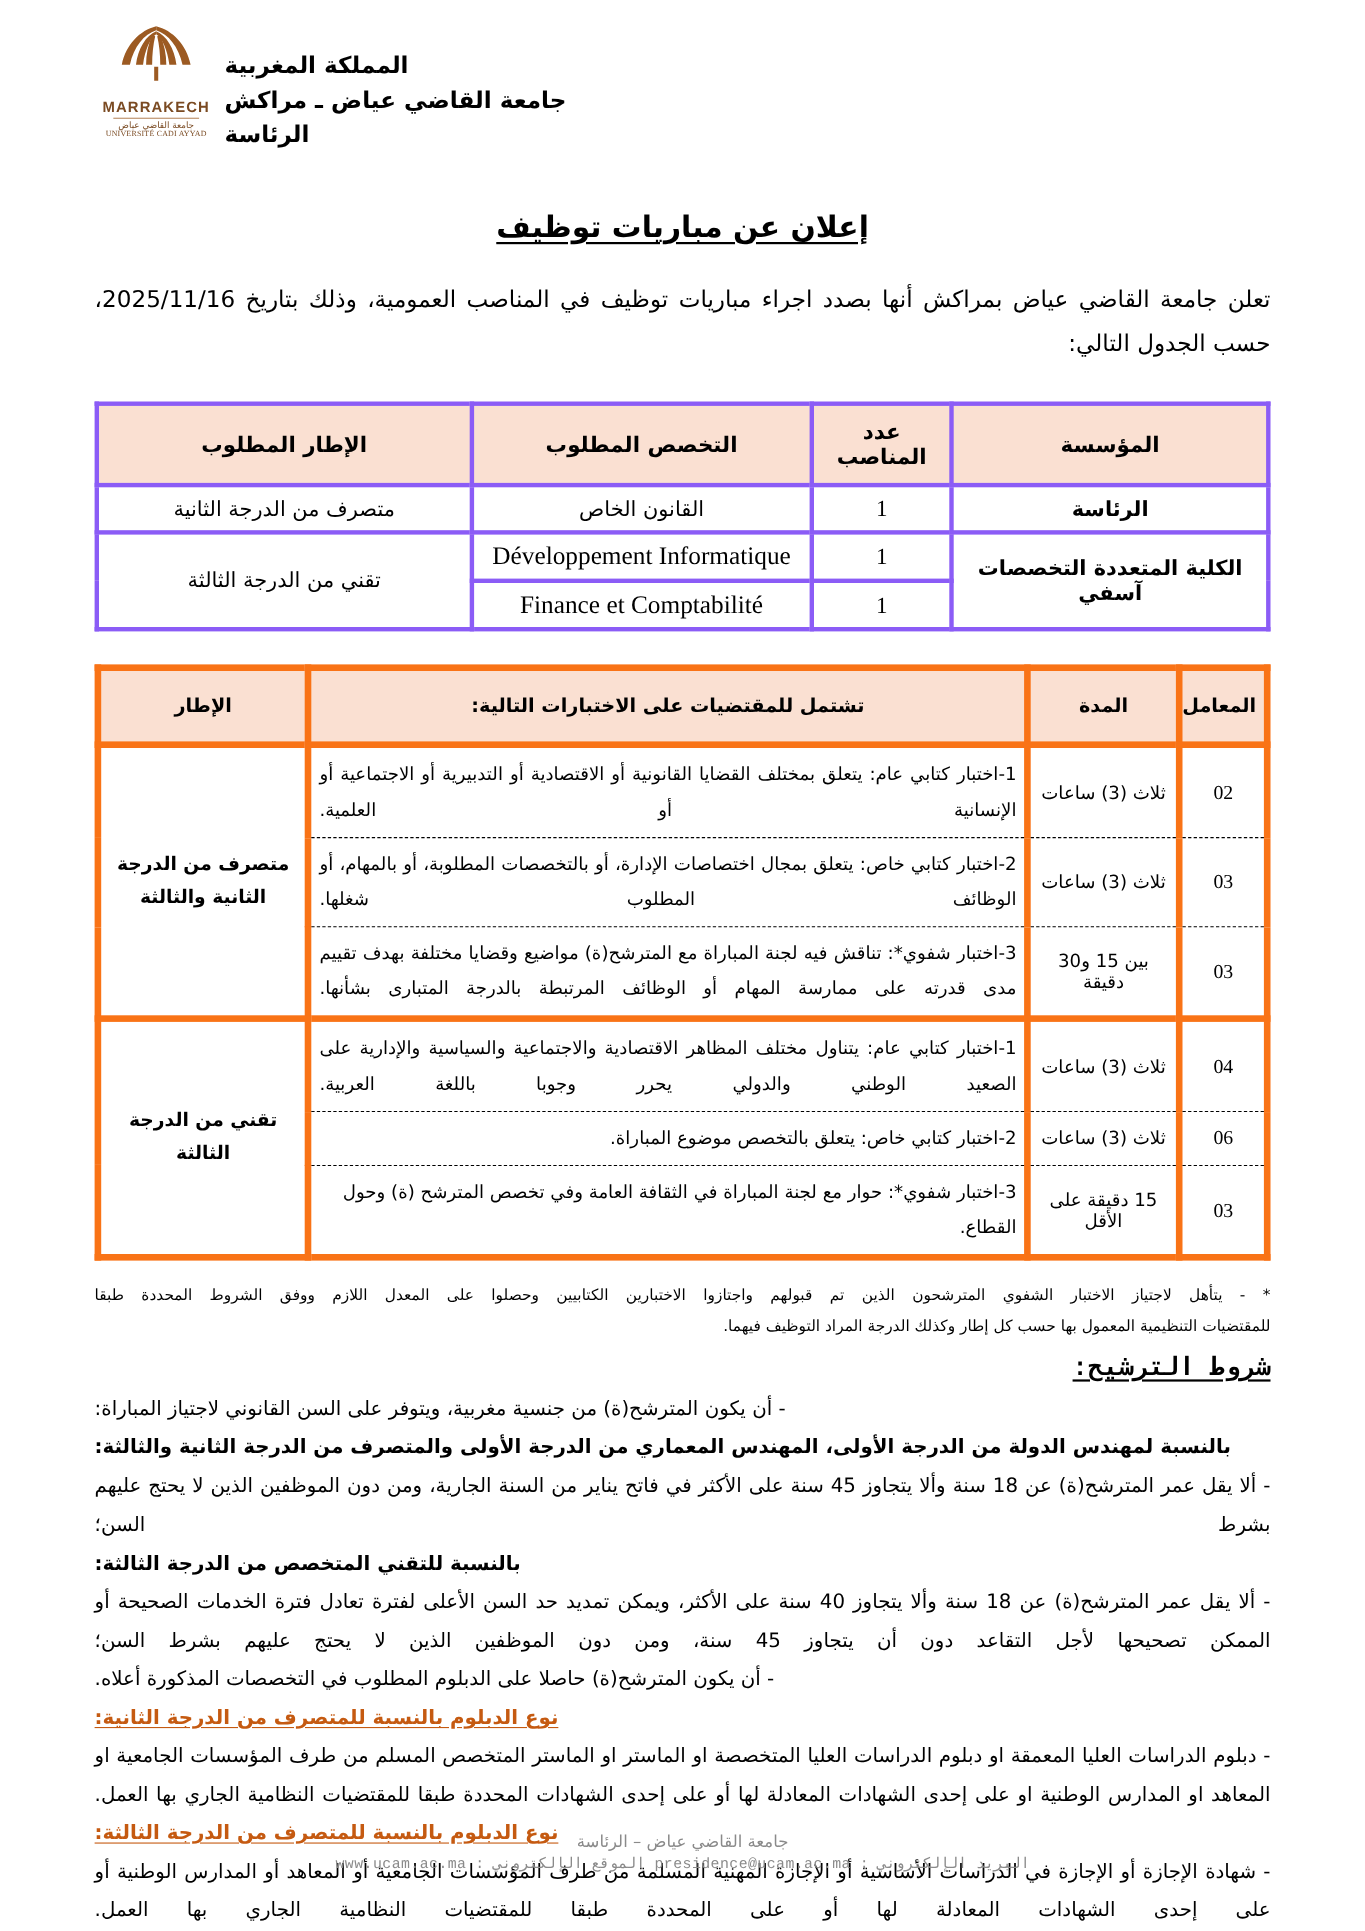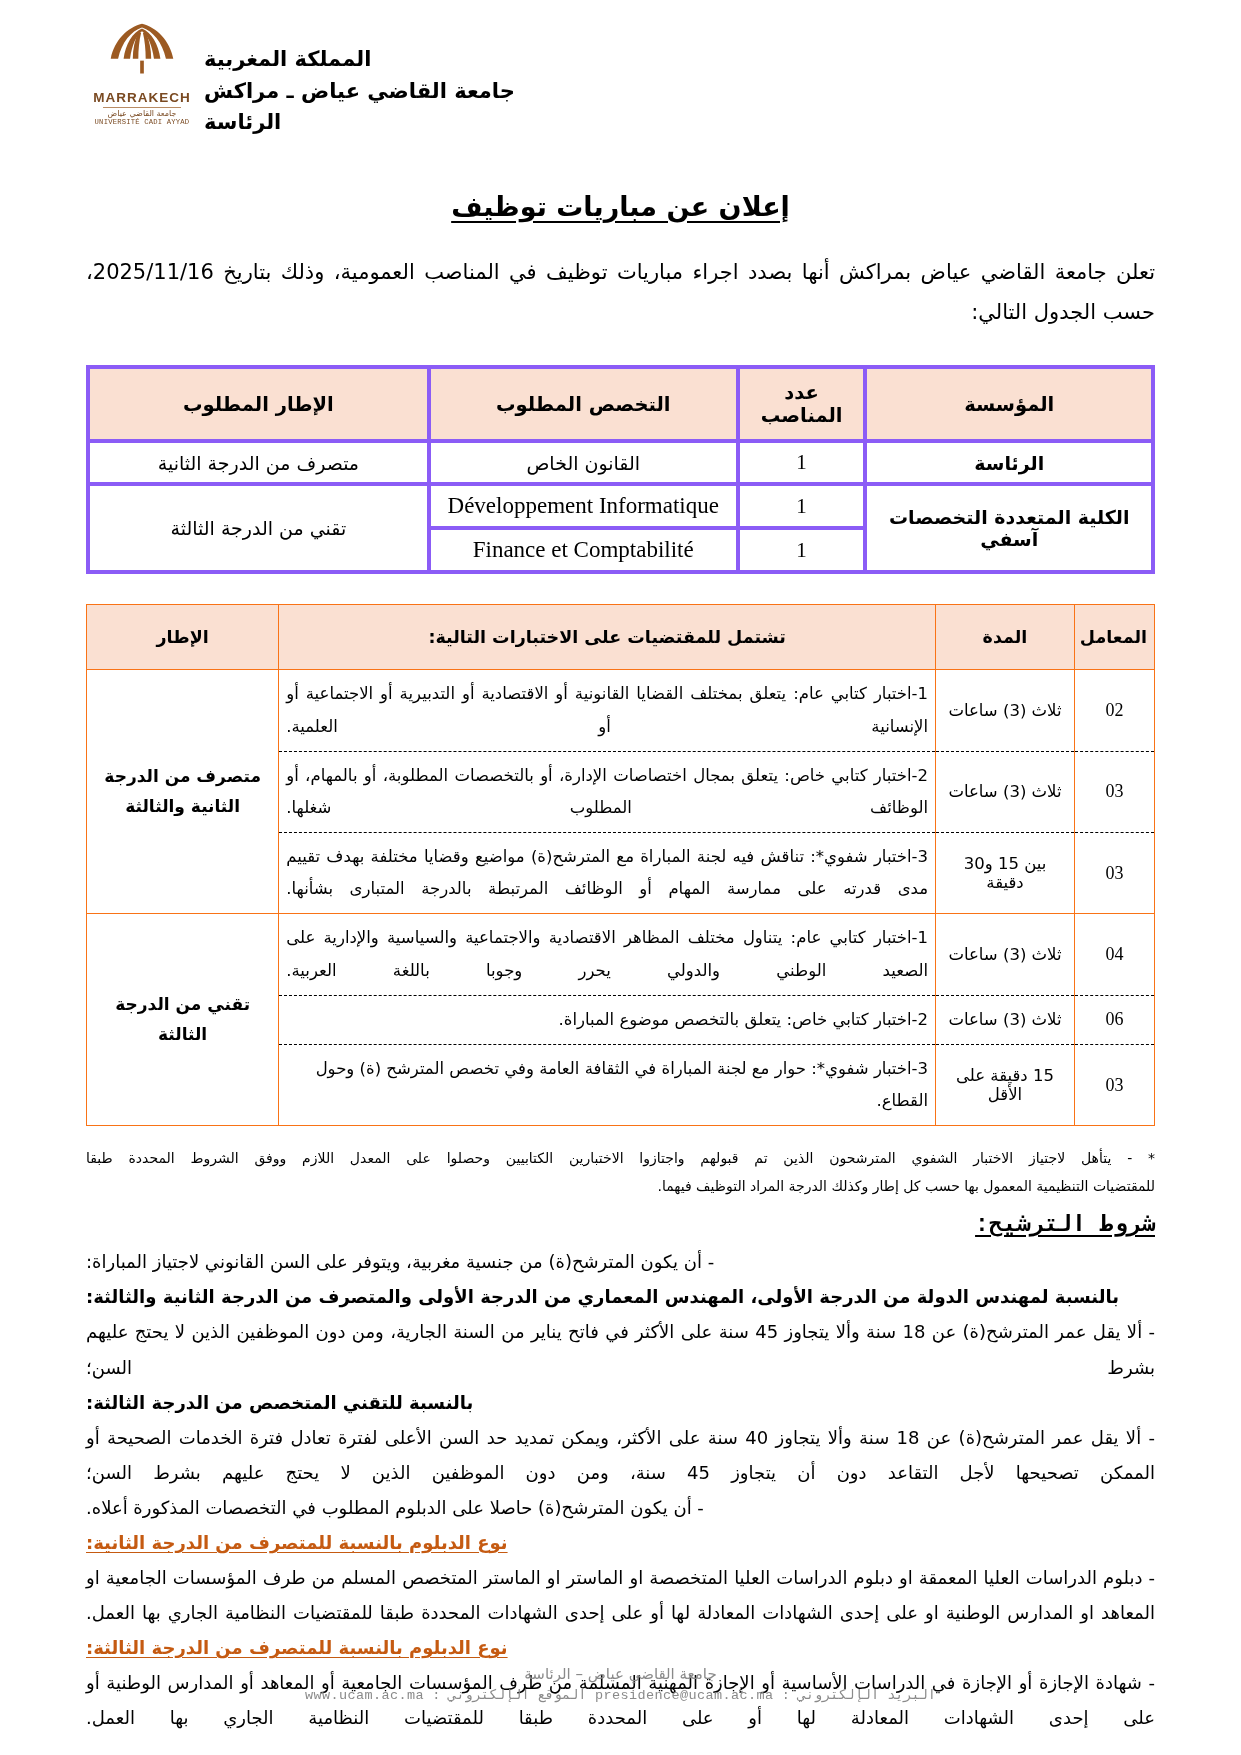--- a/index.html
+++ b/index.html
@@ -34,21 +34,21 @@
     margin-left:8px;
   }
   .logo svg{display:block;}
   .logo-txt1{
     font-family:"Liberation Sans",sans-serif;
     font-size:13.5px;letter-spacing:1px;color:#7a4a22;font-weight:700;
     margin-top:14px;line-height:1;
   }
   .logo-rule{width:78px;height:1px;background:#b98b63;margin:2px 0 2px;}
   .logo-ar{font-size:8px;color:#7a4a22;line-height:1.05;font-family:"DejaVu Sans",sans-serif;}
-  .logo-fr{font-size:7.2px;color:#7a4a22;letter-spacing:.2px;font-family:Liberation Mono, monospace;}
+  .logo-fr{font-size:7.2px;color:#7a4a22;letter-spacing:.2px;font-family:Liberation Serif, serif;}
   .header-text{
     text-align:left;
     padding-top:22px;
     flex:0 0 auto;
     font-family:"DejaVu Sans","Liberation Sans",sans-serif;
     font-weight:700;
     font-size:21px;
     line-height:1.5;
     direction:rtl;
   }
@@ -94,21 +94,21 @@
   .tbl1 td.num{font-family:"Liberation Serif",serif;font-size:21px;}
   .tbl1 td.fr{font-family:"Liberation Serif","DejaVu Serif",serif;font-size:23px;}
   .tbl1 td.inst{font-weight:700;font-size:19px;}
   .c-inst{width:27%;}
   .c-nb{width:12%;}
   .c-spec{width:29%;}
   .c-frame{width:32%;}
 
   .tbl2{margin-top:30px;table-layout:fixed;}
   .tbl2 th,.tbl2 td{
-    border:1px solid #f97316;
+    border:6px solid #f97316;
     vertical-align:middle;
     font-family:"DejaVu Sans","Liberation Sans",sans-serif;
     font-size:16.5px;
     padding:8px 7px;
   }
   .tbl2 thead th{
     background:#fae0d2;
     font-weight:700;
     text-align:center;
     height:48px;

